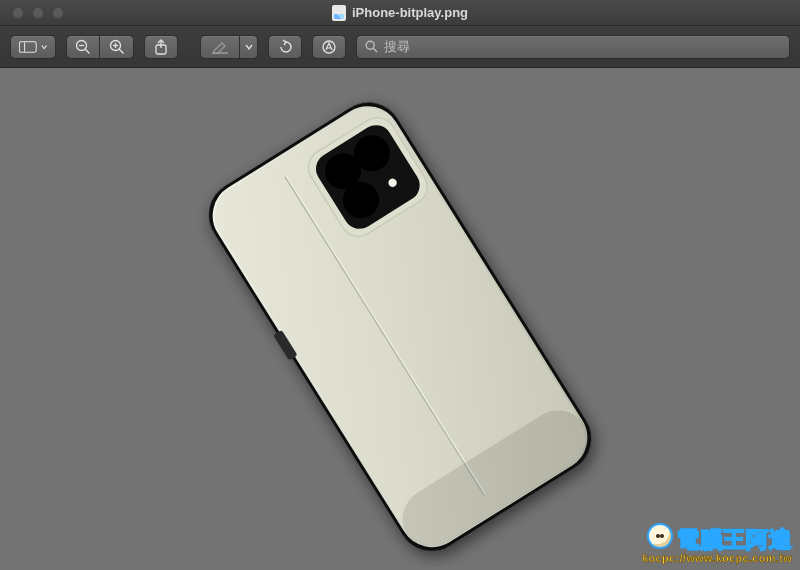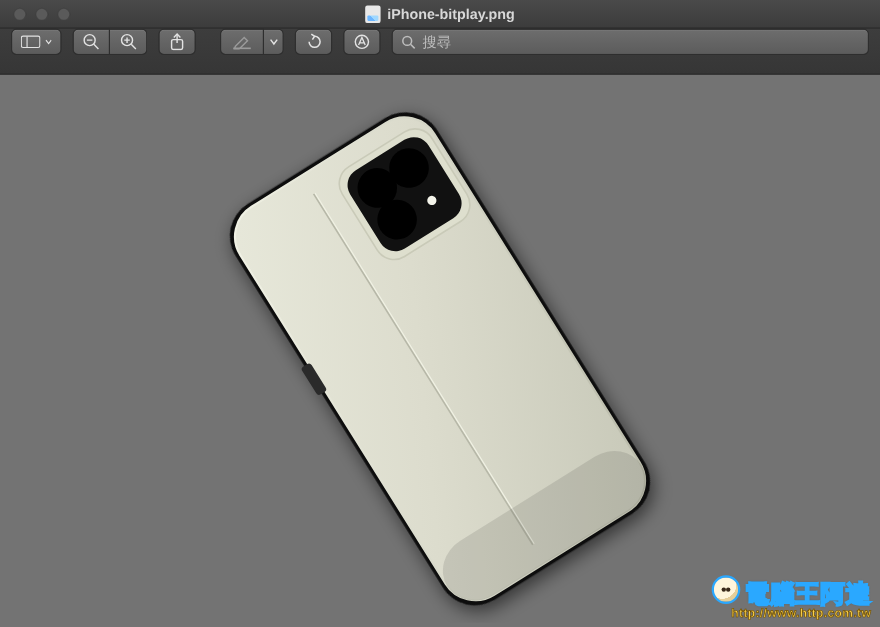--- a/index.html
+++ b/index.html
@@ -50,20 +50,21 @@
     background: linear-gradient(45deg, #6cb6ff 0 50%, #a0d8ff 50% 100%);
     border-radius: 1px;
   }
 
   
   .toolbar {
     height: 42px;
     background: linear-gradient(#3d3d3d, #363636);
     border-bottom: 1px solid #232323;
     display: flex;
+    align-items: center;
     padding: 0 10px;
     gap: 10px;
   }
   .tb-group {
     display: flex;
     gap: 0;
   }
   .tb-btn {
     height: 24px;
     min-width: 34px;
@@ -310,15 +311,15 @@
         <rect x="-112" y="-60" width="10" height="30" rx="3" fill="#2a2a2a"></rect>
       </g>
     </svg>
   </div>
 
   <div class="watermark">
     <div class="wm-top">
       <span class="wm-face"></span>
       <span>電腦王阿達</span>
     </div>
-    <div class="wm-url">http://www.http.com.tw</div>
+    <div class="wm-url">kocpc://www.kocpc.com.tw</div>
   </div>
 </div>
 
 </body></html>

